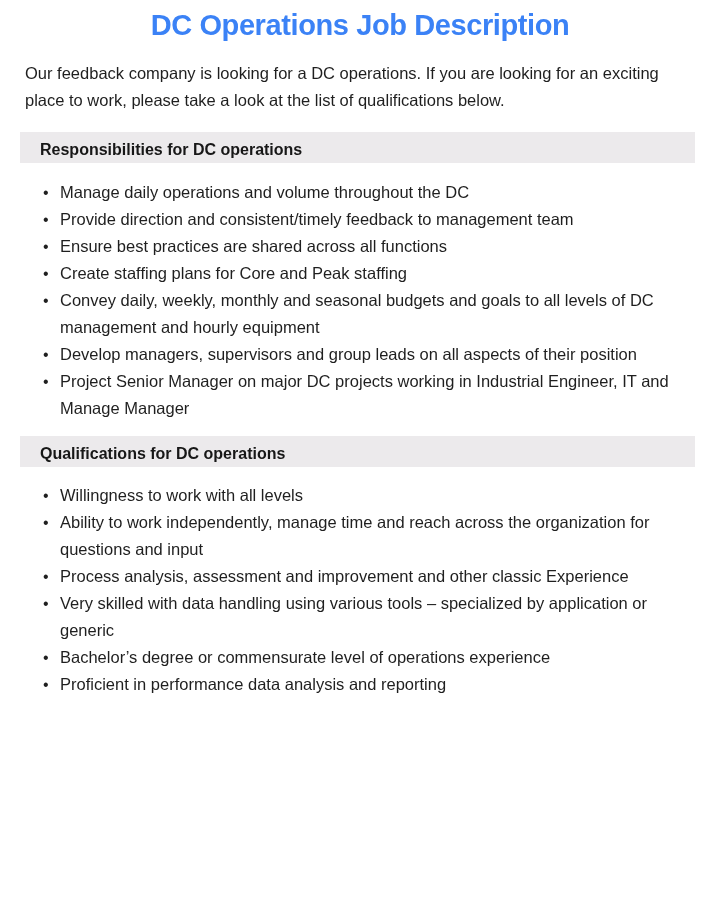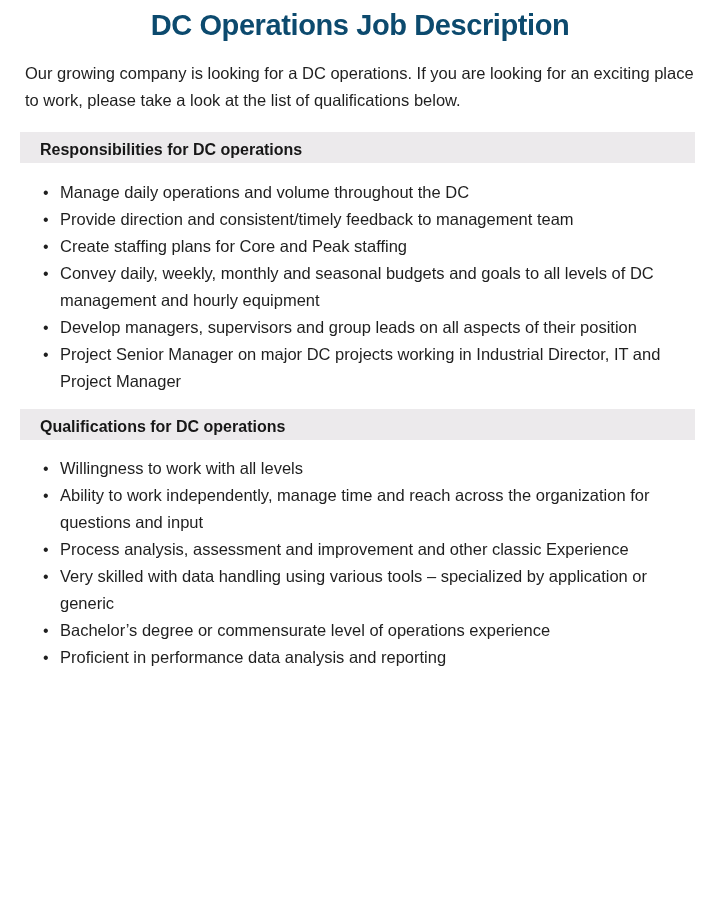--- a/index.html
+++ b/index.html
@@ -19,21 +19,21 @@
     height: 922px;
     box-sizing: border-box;
     position: relative;
     background: #ffffff;
   }
   .doc-title {
     font-size: 29px;
     font-weight: bold;
     text-align: center;
     letter-spacing: -0.4px;
-    color: #0c4a6e;
+    color: #3b82f6;
     margin: 0;
     padding: 6px 20px 0 20px;
     line-height: 38px;
   }
   .intro {
     font-size: 16.5px;
     line-height: 27px;
     color: #1f1f1f;
     margin: 0;
     padding: 16px 25px 0 25px;
@@ -82,33 +82,34 @@
   .sect-qualifications { margin-top: 14px; }
   .sect-qualifications ul.bullets { padding-top: 15px; }
 </style>
 </head>
 <body>
 
 <div class="page">
 
   <h1 class="doc-title">DC Operations Job Description</h1>
 
-  <p class="intro">Our growing company is looking for a DC operations. If you are looking for an exciting place to work, please take a look at the list of qualifications below.</p>
+  <p class="intro">Our feedback company is looking for a DC operations. If you are looking for an exciting place to work, please take a look at the list of qualifications below.</p>
 
   <section class="section sect-responsibilities">
     <div class="section-header">
       <span class="section-header-text">Responsibilities for DC operations</span>
     </div>
     <ul class="bullets">
       <li>Manage daily operations and volume throughout the DC</li>
       <li>Provide direction and consistent/timely feedback to management team</li>
+      <li>Ensure best practices are shared across all functions</li>
       <li>Create staffing plans for Core and Peak staffing</li>
       <li>Convey daily, weekly, monthly and seasonal budgets and goals to all levels of DC management and hourly equipment</li>
       <li>Develop managers, supervisors and group leads on all aspects of their position</li>
-      <li>Project Senior Manager on major DC projects working in Industrial Director, IT and Project Manager</li>
+      <li>Project Senior Manager on major DC projects working in Industrial Engineer, IT and Manage Manager</li>
     </ul>
   </section>
 
   <section class="section sect-qualifications">
     <div class="section-header">
       <span class="section-header-text">Qualifications for DC operations</span>
     </div>
     <ul class="bullets">
       <li>Willingness to work with all levels</li>
       <li>Ability to work independently, manage time and reach across the organization for questions and input</li>

